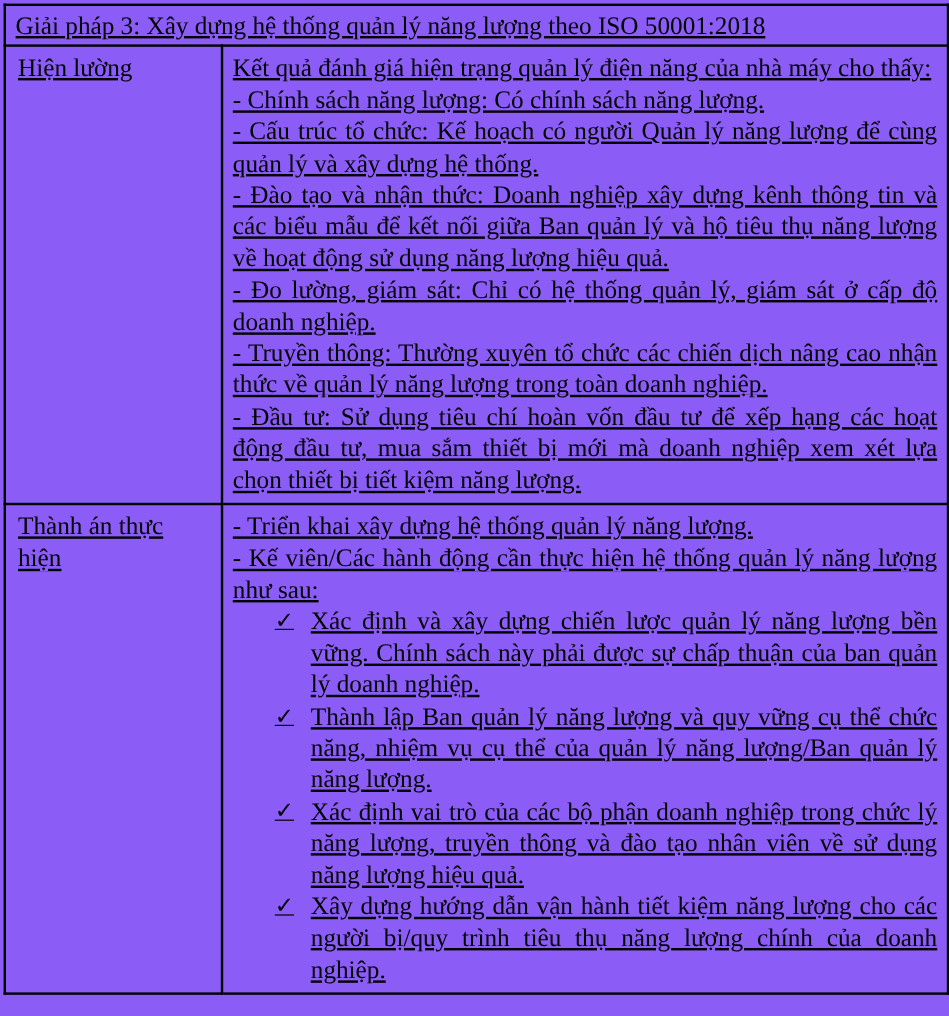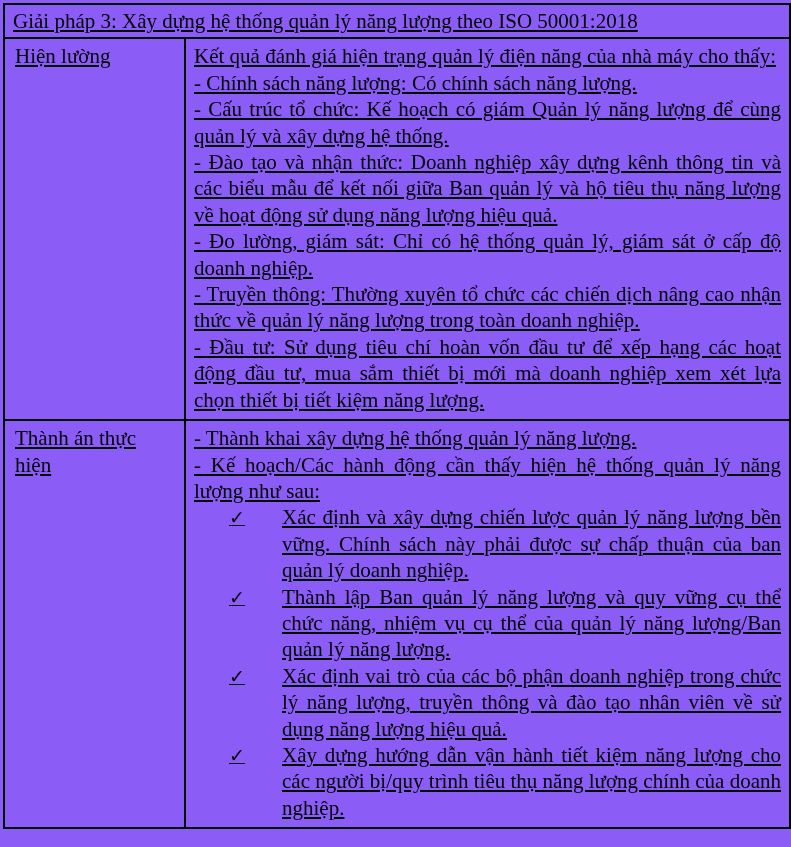--- a/index.html
+++ b/index.html
@@ -53,53 +53,52 @@
     margin-left: 35px;
   }
   .check-item .check {
     flex: 0 0 30px;
     font-family: "DejaVu Sans", sans-serif;
     font-size: 19px;
   }
   .check-item .check-text {
     flex: 1 1 auto;
     text-align: justify;
-    margin-left: 23px;
   }
 </style>
 </head>
 <body>
 
 <div class="page">
   <table class="doc-table">
     <colgroup>
         <col class="c-label">
         <col class="c-body">
       </colgroup>
     <tbody>
         <tr>
       <td colspan="2" class="title-cell">Giải pháp 3: Xây dựng hệ thống quản lý năng lượng theo ISO 50001:2018</td>
     </tr>
     <tr>
       <td class="label-cell">Hiện lường</td>
       <td class="content-cell">
         <p>Kết quả đánh giá hiện trạng quản lý điện năng của nhà máy cho thấy:</p>
         <p>- Chính sách năng lượng: Có chính sách năng lượng.</p>
-        <p>- Cấu trúc tổ chức: Kế hoạch có giám Quản lý năng lượng để cùng quản lý và xây dựng hệ thống.</p>
+        <p>- Cấu trúc tổ chức: Kế hoạch có người Quản lý năng lượng để cùng quản lý và xây dựng hệ thống.</p>
         <p>- Đào tạo và nhận thức: Doanh nghiệp xây dựng kênh thông tin và các biểu mẫu để kết nối giữa Ban quản lý và hộ tiêu thụ năng lượng về hoạt động sử dụng năng lượng hiệu quả.</p>
         <p>- Đo lường, giám sát: Chỉ có hệ thống quản lý, giám sát ở cấp độ doanh nghiệp.</p>
         <p>- Truyền thông: Thường xuyên tổ chức các chiến dịch nâng cao nhận thức về quản lý năng lượng trong toàn doanh nghiệp.</p>
         <p>- Đầu tư: Sử dụng tiêu chí hoàn vốn đầu tư để xếp hạng các hoạt động đầu tư, mua sắm thiết bị mới mà doanh nghiệp xem xét lựa chọn thiết bị tiết kiệm năng lượng.</p>
       </td>
     </tr>
     <tr>
       <td class="label-cell">Thành án thực hiện</td>
       <td class="content-cell">
-        <p>- Thành khai xây dựng hệ thống quản lý năng lượng.</p>
-        <p>- Kế hoạch/Các hành động cần thấy hiện hệ thống quản lý năng lượng như sau:</p>
+        <p>- Triển khai xây dựng hệ thống quản lý năng lượng.</p>
+        <p>- Kế viên/Các hành động cần thực hiện hệ thống quản lý năng lượng như sau:</p>
         <div class="check-item">
           <span class="check">✓</span>
           <span class="check-text">Xác định và xây dựng chiến lược quản lý năng lượng bền vững. Chính sách này phải được sự chấp thuận của ban quản lý doanh nghiệp.</span>
         </div>
         <div class="check-item">
           <span class="check">✓</span>
           <span class="check-text">Thành lập Ban quản lý năng lượng và quy vững cụ thể chức năng, nhiệm vụ cụ thể của quản lý năng lượng/Ban quản lý năng lượng.</span>
         </div>
         <div class="check-item">
           <span class="check">✓</span>

